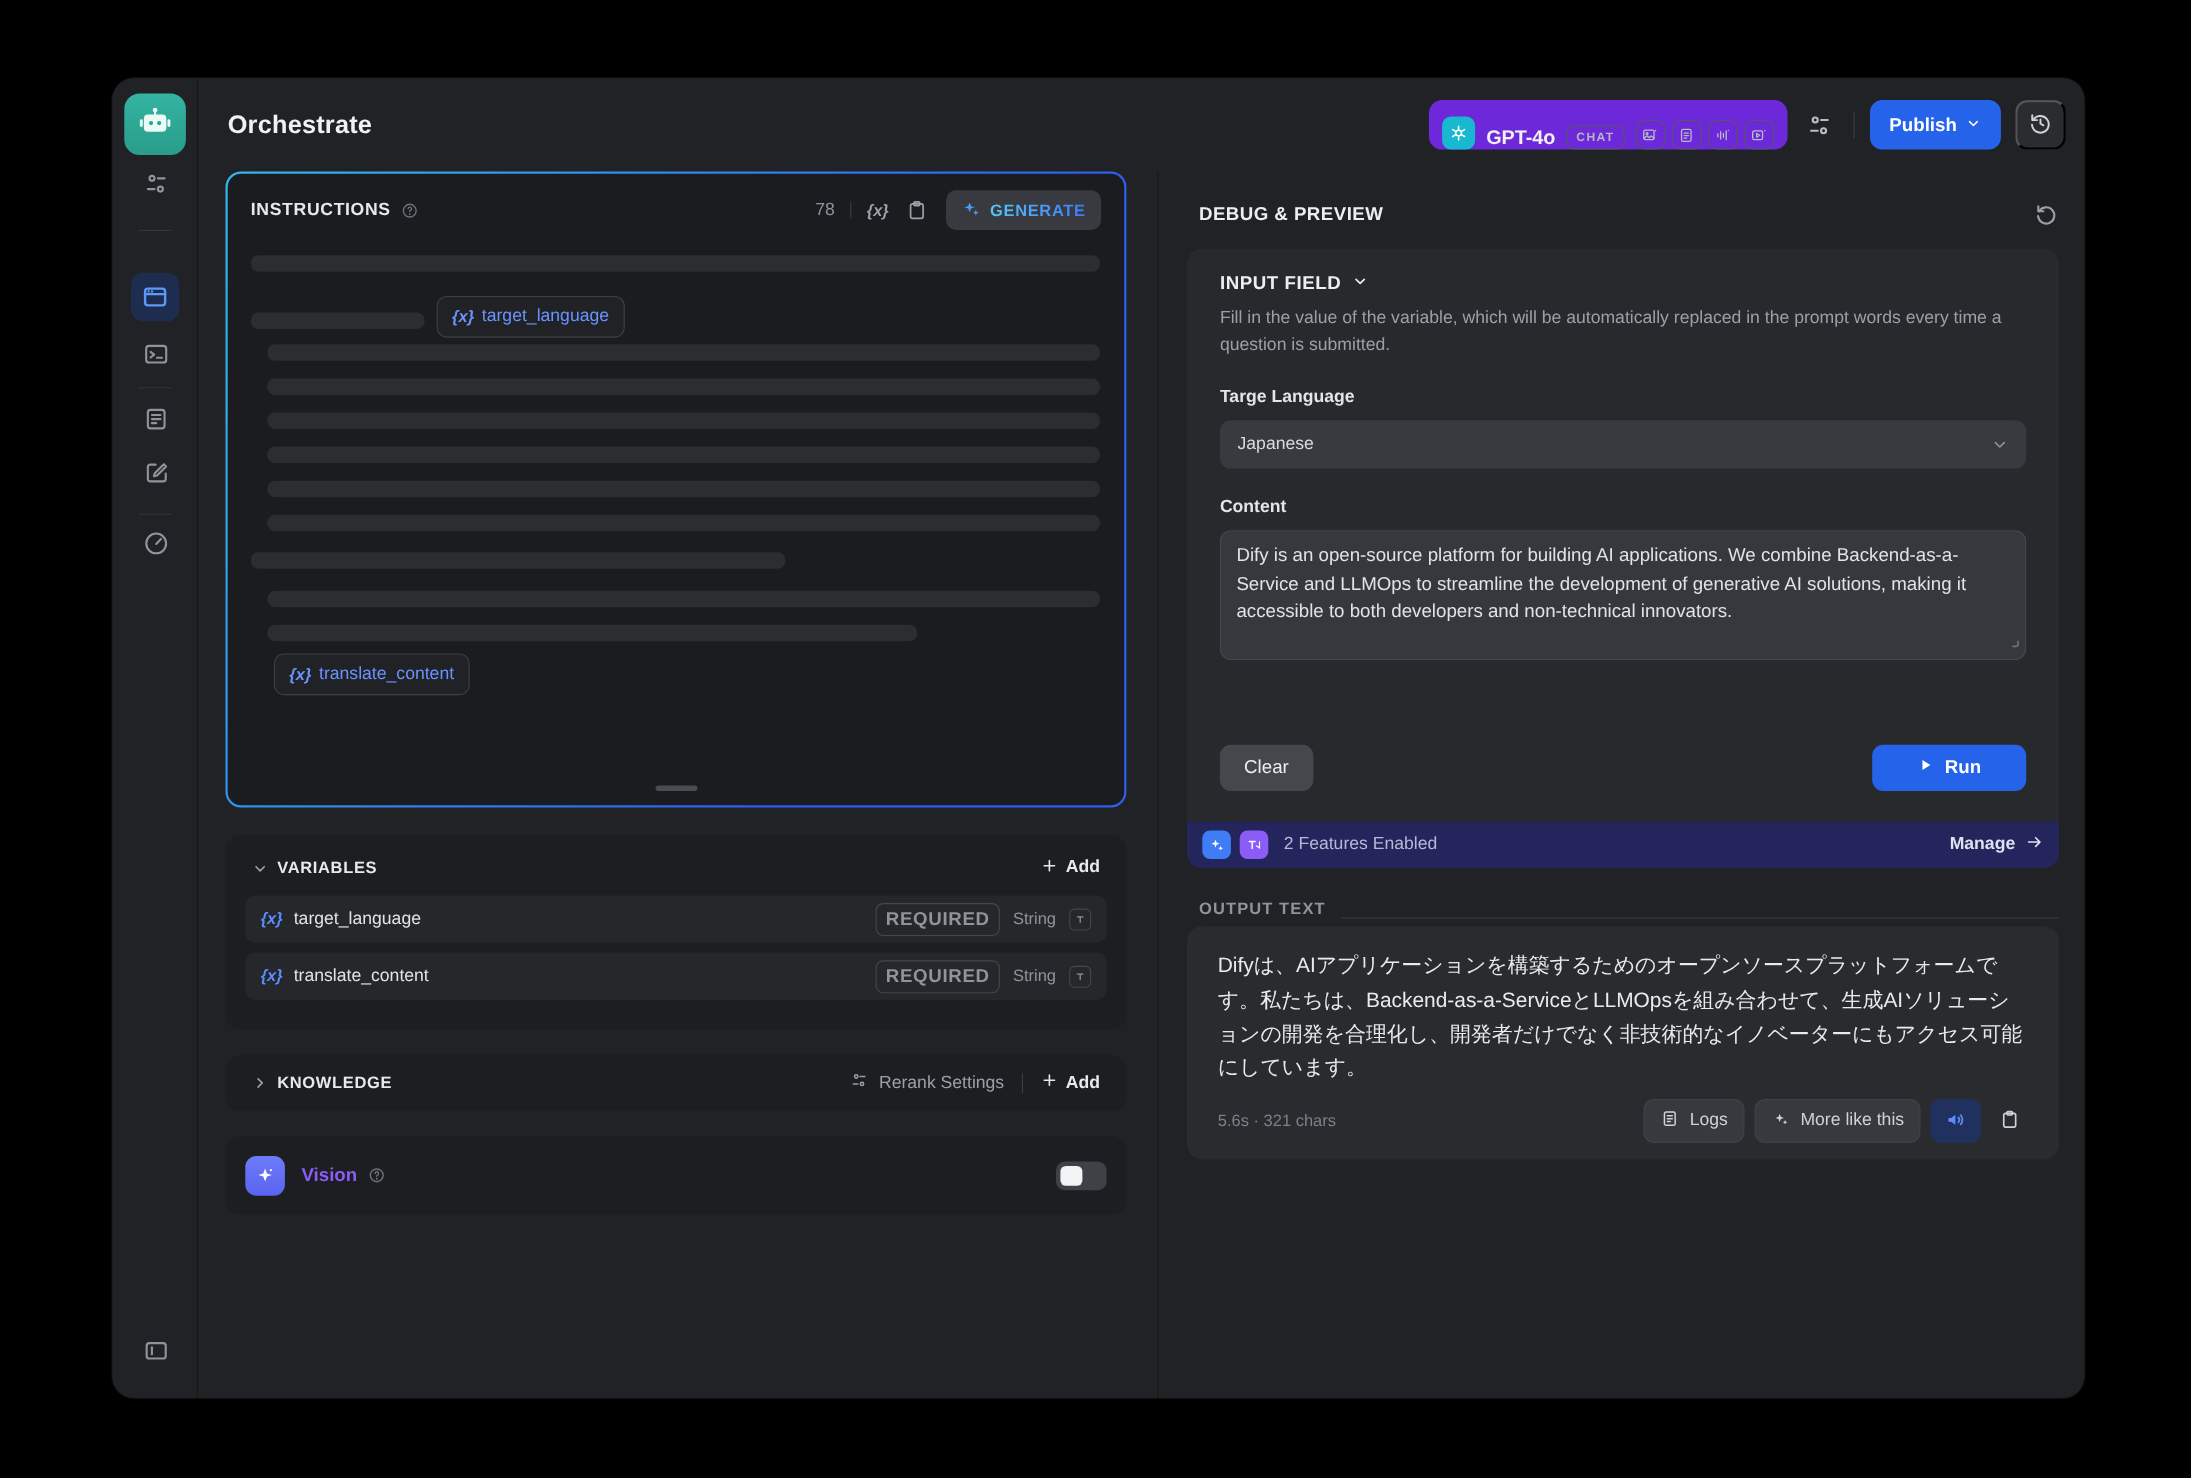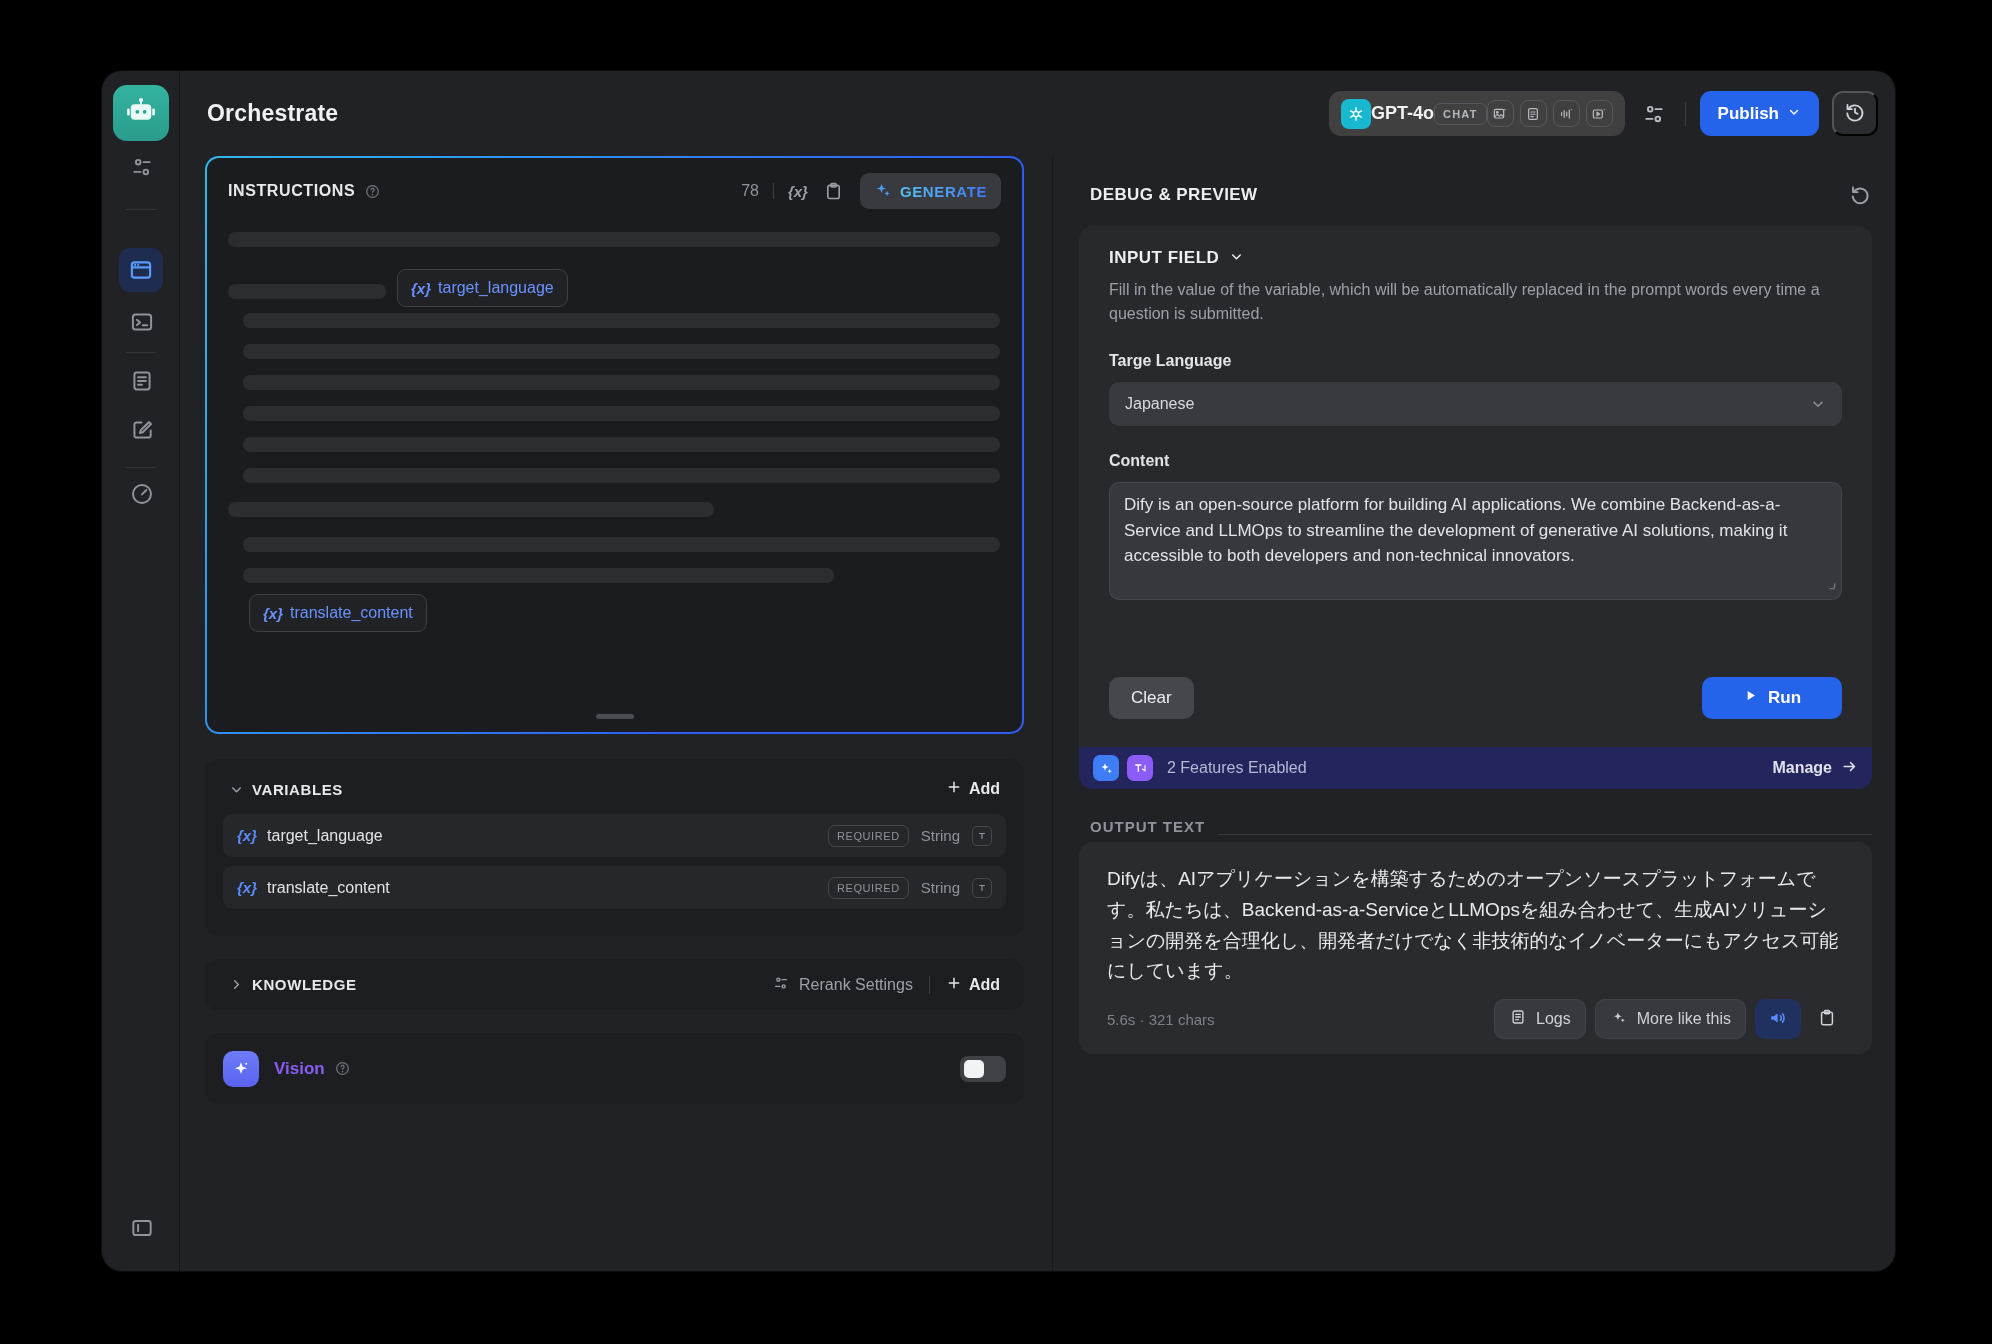--- a/index.html
+++ b/index.html
@@ -18,22 +18,22 @@
   .side-btn { position:absolute; left:26px; width:28px; height:28px; display:flex; align-items:center;
     justify-content:center; color:#8f939b; }
   .side-tile { position:absolute; left:17px; width:44px; height:44px; border-radius:11px;
     background:#1e2c50; display:flex; align-items:center; justify-content:center; color:#5b9bf8; }
   .side-div { position:absolute; left:24px; width:30px; height:1px; background:#34353a; }
 
   
   .topbar { position:absolute; left:78px; right:0; top:0; height:85px; display:flex; align-items:center; }
   .page-title { margin-left:27px; font-size:23px; font-weight:700; color:#f0f1f3; letter-spacing:.2px; }
   .topbar-right { margin-left:auto; margin-right:17px; display:flex; align-items:center; }
-  .model-pill { display:flex; align-items:center; height:45px; background:#404040; border-radius:12px;
-    padding:0 12px; cursor:pointer; }
+  .model-pill { display:flex; align-items:flex-end; height:45px; background:#6d28d9; border-radius:12px;
+    padding:0 12px; gap:10px; cursor:pointer; }
   .openai-badge { width:30px; height:30px; border-radius:8px; background:#17b8d0; display:flex;
     align-items:center; justify-content:center; }
   .model-name { font-size:18px; font-weight:600; color:#f0f1f3; }
   .chat-badge { font-size:11px; font-weight:700; letter-spacing:1.2px; color:#b4b8bf;
     border:1px solid #56585e; border-radius:7px; padding:4px 8px; }
   .cap-icons { display:flex; gap:6px; }
   .cap { width:27px; height:27px; border-radius:8px; border:1px solid #56585e; display:flex;
     align-items:center; justify-content:center; color:#b9bcc3; }
   .icon-btn { width:34px; height:34px; display:flex; align-items:center; justify-content:center;
     color:#b9bcc3; cursor:pointer; }
@@ -77,22 +77,22 @@
   .card-variables { top:603px; height:177px; padding:14px 18px; }
   .vars-header { display:flex; align-items:center; height:32px; padding:0 6px; }
   .chev { color:#9ba0a8; display:flex; margin-right:8px; }
   .add-btn { margin-left:auto; display:flex; align-items:center; gap:7px; color:#e8e9ec; font-size:16px;
     font-weight:600; cursor:pointer; background:none; border:none; }
   .var-row { display:flex; align-items:center; height:43px; background:#26272b; border-radius:9px;
     padding:0 14px; margin-top:9px; cursor:pointer; }
   .var-row .rvx { color:#5b8cff; font-size:15px; font-weight:700; font-style:italic; margin-right:10px; }
   .var-row .rname { color:#e2e3e7; font-size:16px; }
   .row-right { margin-left:auto; display:flex; align-items:center; gap:12px; }
-  .req-badge { font-size:11px; letter-spacing:.6px; color:#8f939b; border:1px solid #45474d;
-    border-radius:7px; padding:4px 8px; font-weight:400; }
+  .req-badge { font-size:17px; letter-spacing:.6px; color:#8f939b; border:1px solid #45474d;
+    border-radius:7px; padding:4px 8px; font-weight:700; }
   .type-label { color:#8f939b; font-size:15px; }
   .t-box { width:20px; height:20px; border:1px solid #45474d; border-radius:5px; color:#8f939b;
     display:flex; align-items:center; justify-content:center; }
   .card-knowledge { top:803px; height:51px; display:flex; align-items:center; padding:0 24px; }
   .know-right { margin-left:auto; display:flex; align-items:center; gap:16px; }
   .rerank-btn { display:flex; align-items:center; gap:9px; color:#9ba0a8; font-size:16px; cursor:pointer;
     background:none; border:none; }
   .card-vision { top:877px; height:71px; display:flex; align-items:center; padding:0 18px; }
   .vision-icon { width:36px; height:36px; border-radius:10px; background:linear-gradient(180deg,#6d7cf8,#5a63f2);
     display:flex; align-items:center; justify-content:center; }

